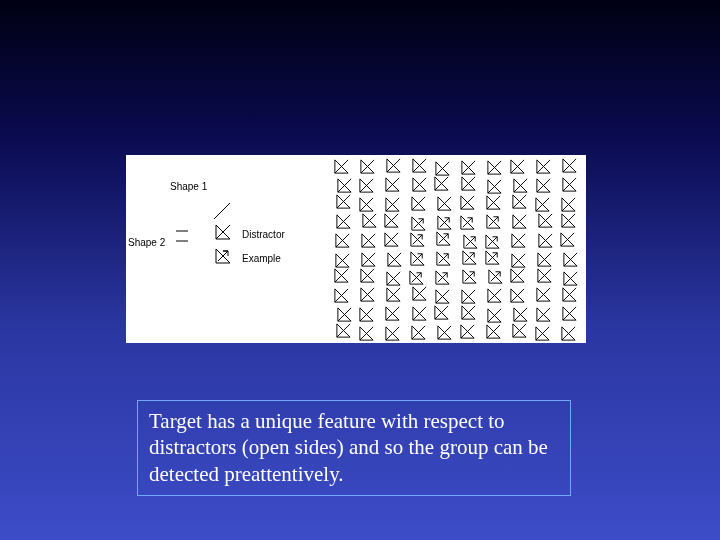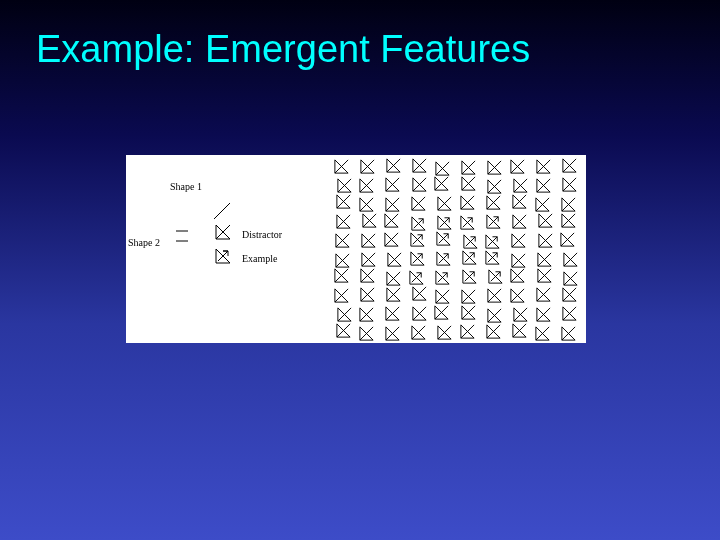--- a/index.html
+++ b/index.html
@@ -33,21 +33,21 @@
     height: 188px;
     background: #ffffff;
   }
   
   .legend {
     position: absolute;
     left: 0;
     top: 0;
     width: 200px;
     height: 234px;
-    font-family: Liberation Serif, serif;
+    font-family: Liberation Sans, sans-serif;
     font-size: 10px;
     color: #000;
   }
   .legend .shape1-label {
     position: absolute;
     left: 44px;
     top: 26px;
   }
   .legend .shape1-glyph {
     position: absolute;
@@ -121,21 +121,20 @@
     line-height: 1.25;
     color: #ffffff;
     box-sizing: border-box;
   }
 </style>
 </head>
 <body>
 
 <div class="slide">
 
-  <div class="title">Example: Emergent Features</div>
 
   <div class="figure">
 
     <div class="legend">
       <div class="shape1-label">Shape 1</div>
       <div class="shape1-glyph">
         <svg viewBox="0 0 22 22">
             <line x1="3" y1="19" x2="19" y2="3" stroke="#000" stroke-width="1"></line>
           </svg>
       </div>
@@ -780,14 +779,17 @@
         <div class="cell" style="left: 228.3px; top: 167.6px;">
           <svg viewBox="0 0 18 18">
             <polygon points="2,16 2,2 16,16" fill="none" stroke="#000" stroke-width="1"></polygon>
             <line x1="2" y1="16" x2="16" y2="2" stroke="#000" stroke-width="1"></line>
           </svg>
         </div>
       </div>
 
   </div>
 
+  <div class="caption-box">
+    <span>Target has a unique feature with respect to distractors (open sides) and so the group can be detected preattentively.</span>
+  </div>
 
 </div>
 
 </body></html>

